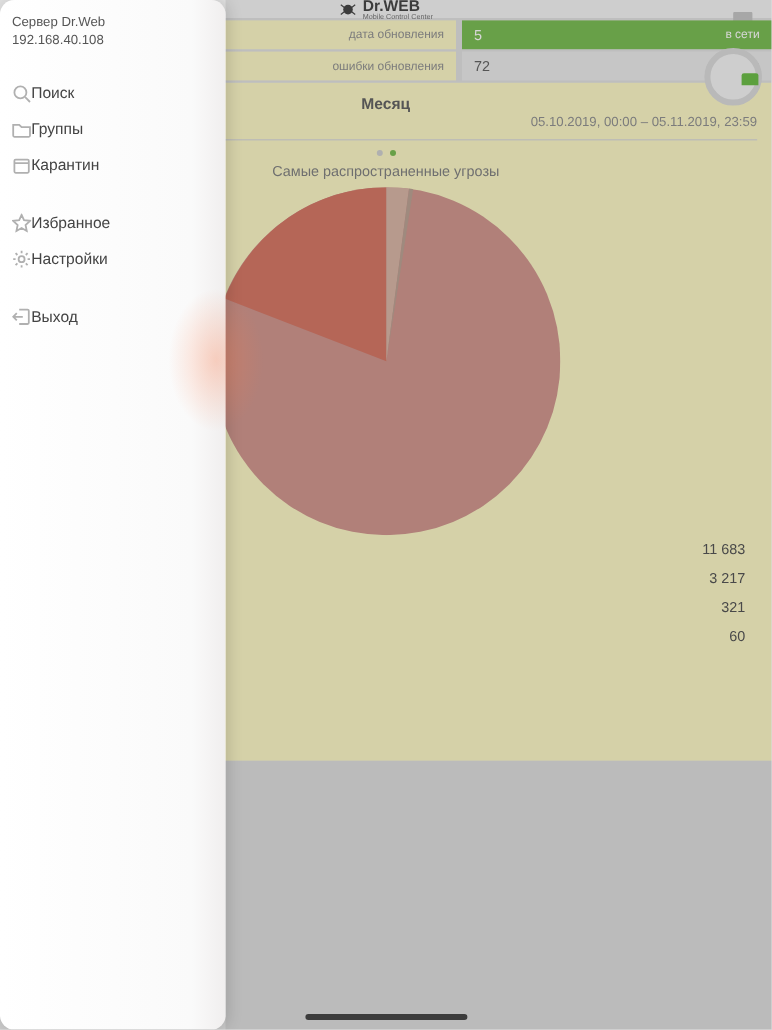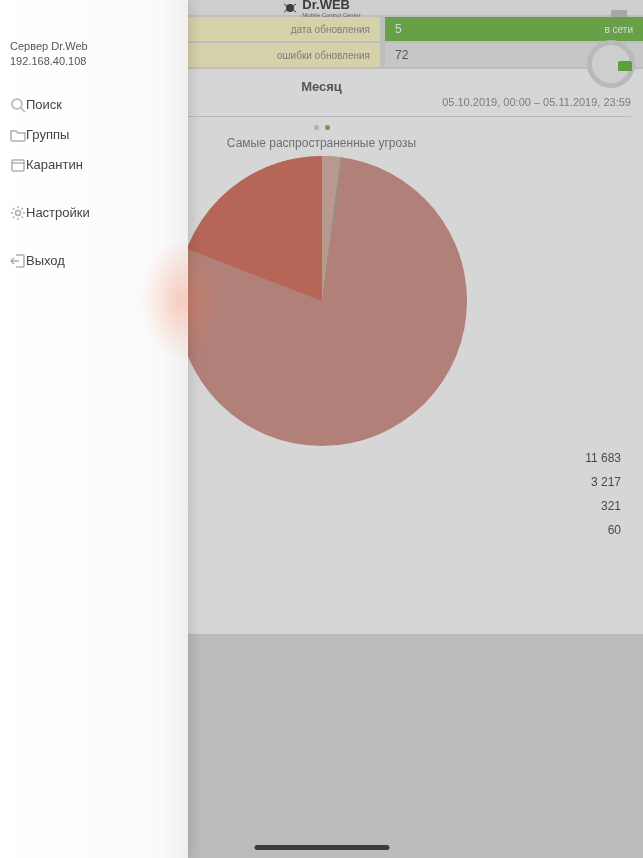--- a/index.html
+++ b/index.html
@@ -114,21 +114,21 @@
       position: absolute;
       right: -2px;
       top: 16px;
       width: 14px;
       height: 10px;
       background: #5db835;
       border-radius: 2px 2px 0 0;
     }
     .content-body {
       padding: 10px 12px;
-      background: #ffffff;
+      background: #fef9c3;
       height: 565px;
     }
     .period-title {
       text-align: center;
       font-size: 13px;
       font-weight: 600;
       color: #555;
     }
     .period-range {
       text-align: right;
@@ -188,21 +188,22 @@
     
     .sidebar {
       position: absolute;
       top: 0;
       left: 0;
       width: 188px;
       height: 858px;
       background: linear-gradient(to right, #ffffff 0%, #fafafa 85%, #f0eeee 100%);
       box-shadow: 2px 0 12px rgba(0,0,0,0.15);
       z-index: 100;
-      padding-top: 39px;
+      padding-top: 12px;
+      border-radius: 12px;
     }
     .server-info {
       padding: 0 10px 20px 10px;
       font-size: 11px;
       color: #555;
       line-height: 1.4;
     }
     .menu-item {
       display: flex;
       align-items: center;
@@ -350,20 +351,28 @@
             <line x1="2" y1="6" x2="14" y2="6"></line>
           </svg>
       </span>
       <span>Карантин</span>
     </div>
   </div>
   <div class="menu-group">
     <div class="menu-item">
       <span class="menu-icon">
         <svg width="16" height="16" viewBox="0 0 16 16" fill="none" stroke="#b0b0b0" stroke-width="1.5">
+            <path d="M8 1l2 4.5 5 .5-3.7 3.5 1 5L8 12l-4.3 2.5 1-5L1 6l5-.5L8 1z"></path>
+          </svg>
+      </span>
+      <span>Избранное</span>
+    </div>
+    <div class="menu-item">
+      <span class="menu-icon">
+        <svg width="16" height="16" viewBox="0 0 16 16" fill="none" stroke="#b0b0b0" stroke-width="1.5">
             <circle cx="8" cy="8" r="2.5"></circle>
             <path d="M8 1v2M8 13v2M1 8h2M13 8h2M3 3l1.5 1.5M11.5 11.5L13 13M13 3l-1.5 1.5M4.5 11.5L3 13"></path>
           </svg>
       </span>
       <span>Настройки</span>
     </div>
   </div>
   <div class="menu-group">
     <div class="menu-item">
       <span class="menu-icon">

